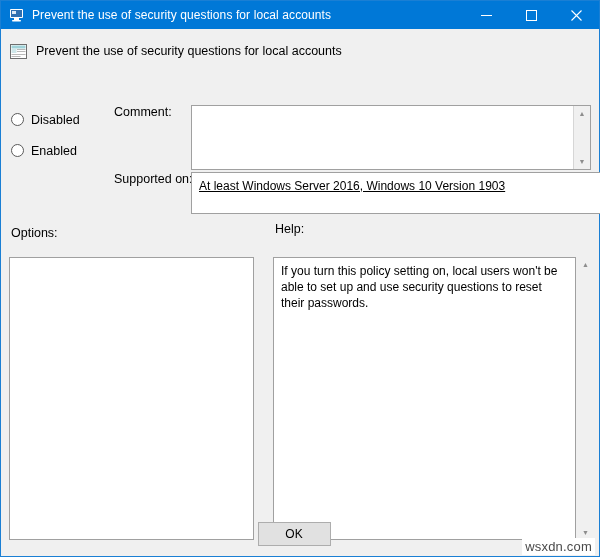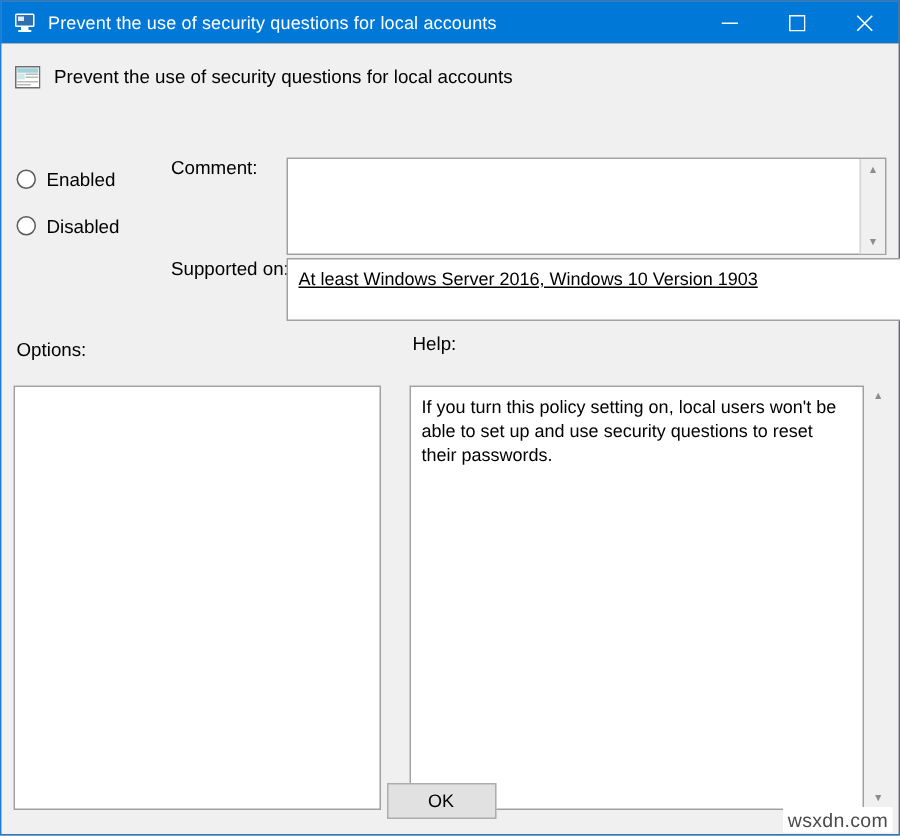--- a/index.html
+++ b/index.html
@@ -327,25 +327,25 @@
           <rect x="1.5" y="11" width="14" height="1" fill="#b9b9b9"></rect>
           <rect x="1.5" y="13" width="9" height="1" fill="#b9b9b9"></rect>
         </svg>
       </div>
       <div class="policy-title">Prevent the use of security questions for local accounts</div>
     </div>
 
     <div class="radio-group">
       <div class="radio-row">
         <span class="radio-mark"></span>
-        <span class="radio-label">Enabled</span>
+        <span class="radio-label">Disabled</span>
       </div>
       <div class="radio-row">
         <span class="radio-mark"></span>
-        <span class="radio-label">Disabled</span>
+        <span class="radio-label">Enabled</span>
       </div>
     </div>
 
     <div class="field-label" id="lbl-comment">Comment:</div>
     <div class="textbox" id="comment-box">
       <div class="textbox-content"></div>
       <div class="vscroll">
         <div class="scroll-arrow">▲</div>
         <div class="scroll-arrow">▼</div>
       </div>

